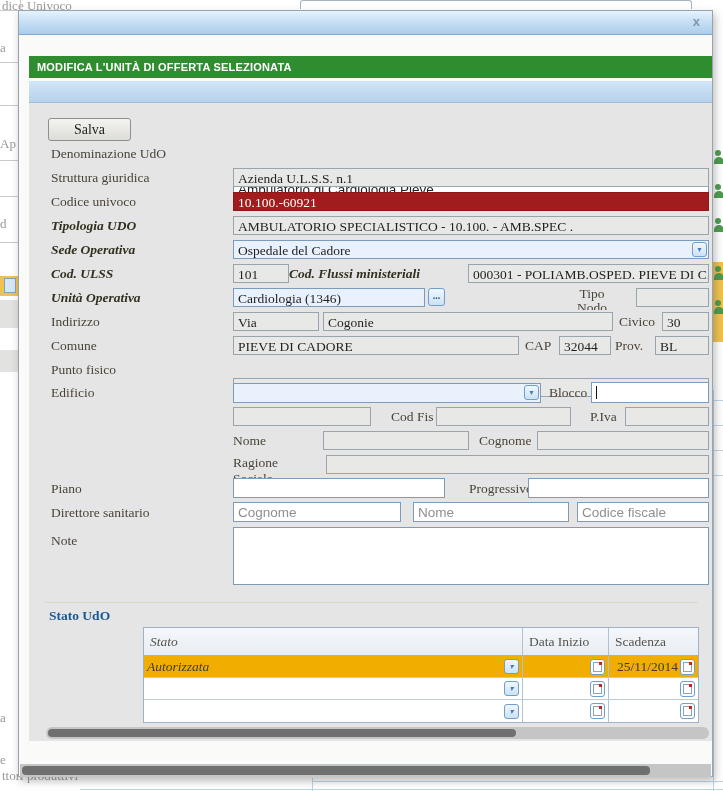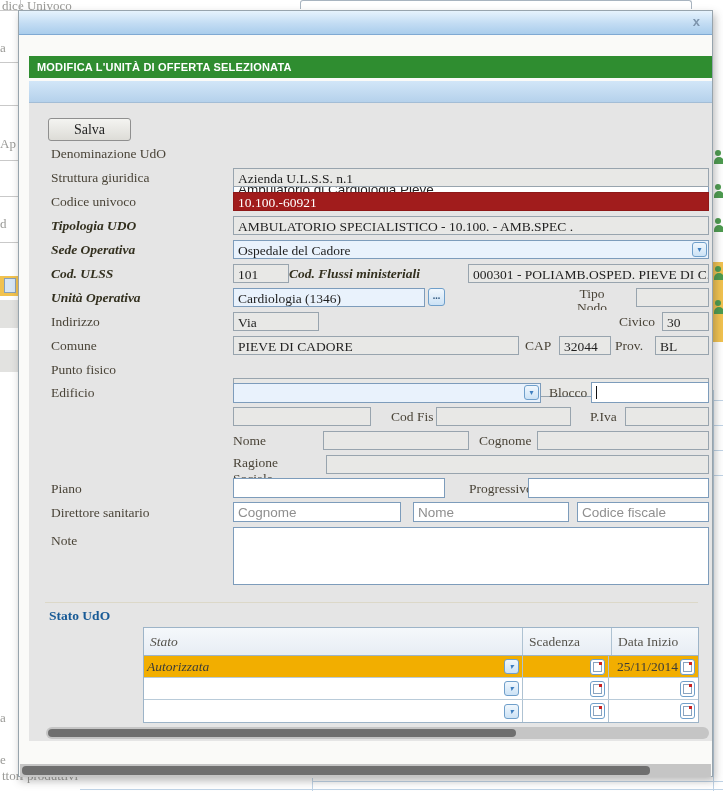--- a/index.html
+++ b/index.html
@@ -161,20 +161,21 @@
     <div class="field blue" style="left:204px; top:185px; width:192px;">Cardiologia (1346)</div>
     <div class="dots-btn" style="left:399px; top:185px;">...</div>
     <div class="abs" style="left:540px; top:184px; width:46px; height:23px; overflow:hidden; text-align:center;">
       <span class="lbl" style="position:static; display:block; line-height:14px;">Tipo</span>
       <span class="lbl" style="position:static; display:block; line-height:14px;">Nodo</span>
     </div>
     <div class="field gray" style="left:607px; top:185px; width:73px;"></div>
 
     <div class="lbl" style="left:22px; top:209px;">Indirizzo</div>
     <div class="field gray" style="left:204px; top:209px; width:86px;">Via</div>
+    <div class="field gray" style="left:294px; top:209px; width:290px;">Cogonie</div>
     <div class="lbl" style="left:590px; top:209px;">Civico</div>
     <div class="field gray" style="left:633px; top:209px; width:47px;">30</div>
 
     <div class="lbl" style="left:22px; top:233px;">Comune</div>
     <div class="field gray" style="left:204px; top:233px; width:286px;">PIEVE DI CADORE</div>
     <div class="lbl" style="left:496px; top:233px;">CAP</div>
     <div class="field gray" style="left:530px; top:233px; width:52px;">32044</div>
     <div class="lbl" style="left:586px; top:233px;">Prov.</div>
     <div class="field gray" style="left:626px; top:233px; width:54px;">BL</div>
 
@@ -220,22 +221,22 @@
 
     <div class="lbl" style="left:22px; top:428px;">Note</div>
     <textarea class="notes" style="left: 204px; top: 424px; width: 476px; height: 58px;"></textarea>
 
     <div class="divider"></div>
     <div class="section-title">Stato UdO</div>
 
     <div class="sttable">
       <div class="strow sthead">
         <div class="cell c1">Stato</div>
+        <div class="cell c2">Data Inizio</div>
         <div class="cell c3">Scadenza</div>
-        <div class="cell c2">Data Inizio</div>
       </div>
 
       <div class="strow stbody orange">
         <div class="cell c1">
           <span class="grow">Autorizzata</span>
           <span class="vbtn">▾</span>
         </div>
         <div class="cell c2">
           <span class="calbtn" style="margin-left:auto;">
               <span class="pg"></span>

